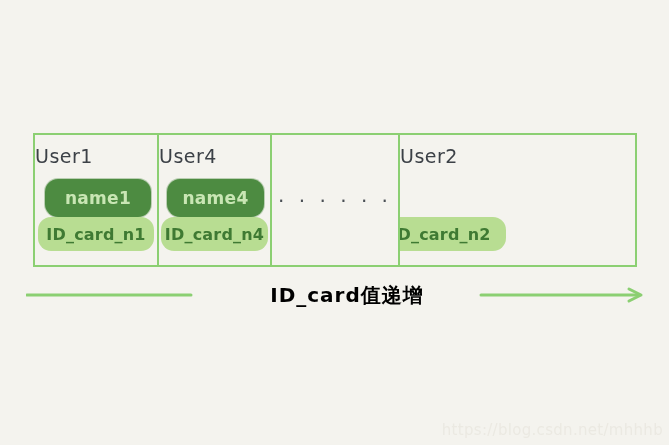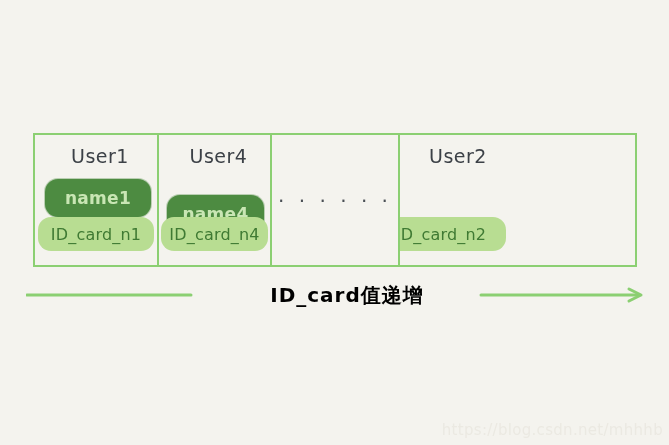--- a/index.html
+++ b/index.html
@@ -48,27 +48,26 @@
   .cell-w2 { width: 113px; }   
   .cell-w3 { width: 128px; }   
   .cell-w4 { width: 108px; }   
   .cell-w5 { width: 118px; }   
 
   .cell-title {
     position: absolute;
     top: 10px;
     left: 0;
     right: 0;
-    text-align: center;
+    text-align: left;
     font-family: "DejaVu Sans", sans-serif;
     font-size: 19px;
     font-weight: 500;
     color: #3c4147;
     letter-spacing: 0.5px;
-    padding-left: 8px;
   }
 
   
   .pill {
     position: absolute;
     box-sizing: border-box;
     display: flex;
     align-items: center;
     justify-content: center;
     font-family: "DejaVu Sans", sans-serif;
@@ -84,30 +83,30 @@
     font-weight: 700;
     letter-spacing: 0.3px;
     box-shadow: 0 0 0 1px rgba(77,139,65,0.35);
   }
 
   .pill-id {
     height: 34px;
     border-radius: 13px;
     background: #b8dd92;
     color: #3f7a33;
-    font-weight: 400;
+    font-weight: 700;
     font-size: 16px;
     letter-spacing: 0.2px;
   }
 
   
   .c1 .pill-name { left: 10px;  right: 6px;  top: 44px; }
   .c1 .pill-id   { left: 3px;   right: 3px;  top: 82px; }
 
-  .c2 .pill-name { left: 8px;   right: 6px;  top: 60px; }
+  .c2 .pill-name { left: 8px;   right: 6px;  top: 44px; }
   .c2 .pill-id   { left: 2px;   right: 2px;  top: 82px; }
 
   .c4 .pill-name { left: -16px; right: 6px;  top: 44px; }
   .c4 .pill-id   { left: -24px; right: 2px;  top: 82px; }
 
   .c5 .pill-name { left: 9px;   right: 7px;  top: 44px; }
   .c5 .pill-id   { left: 2px;   right: 2px;  top: 82px; }
 
   
   .ellipsis-dots {

